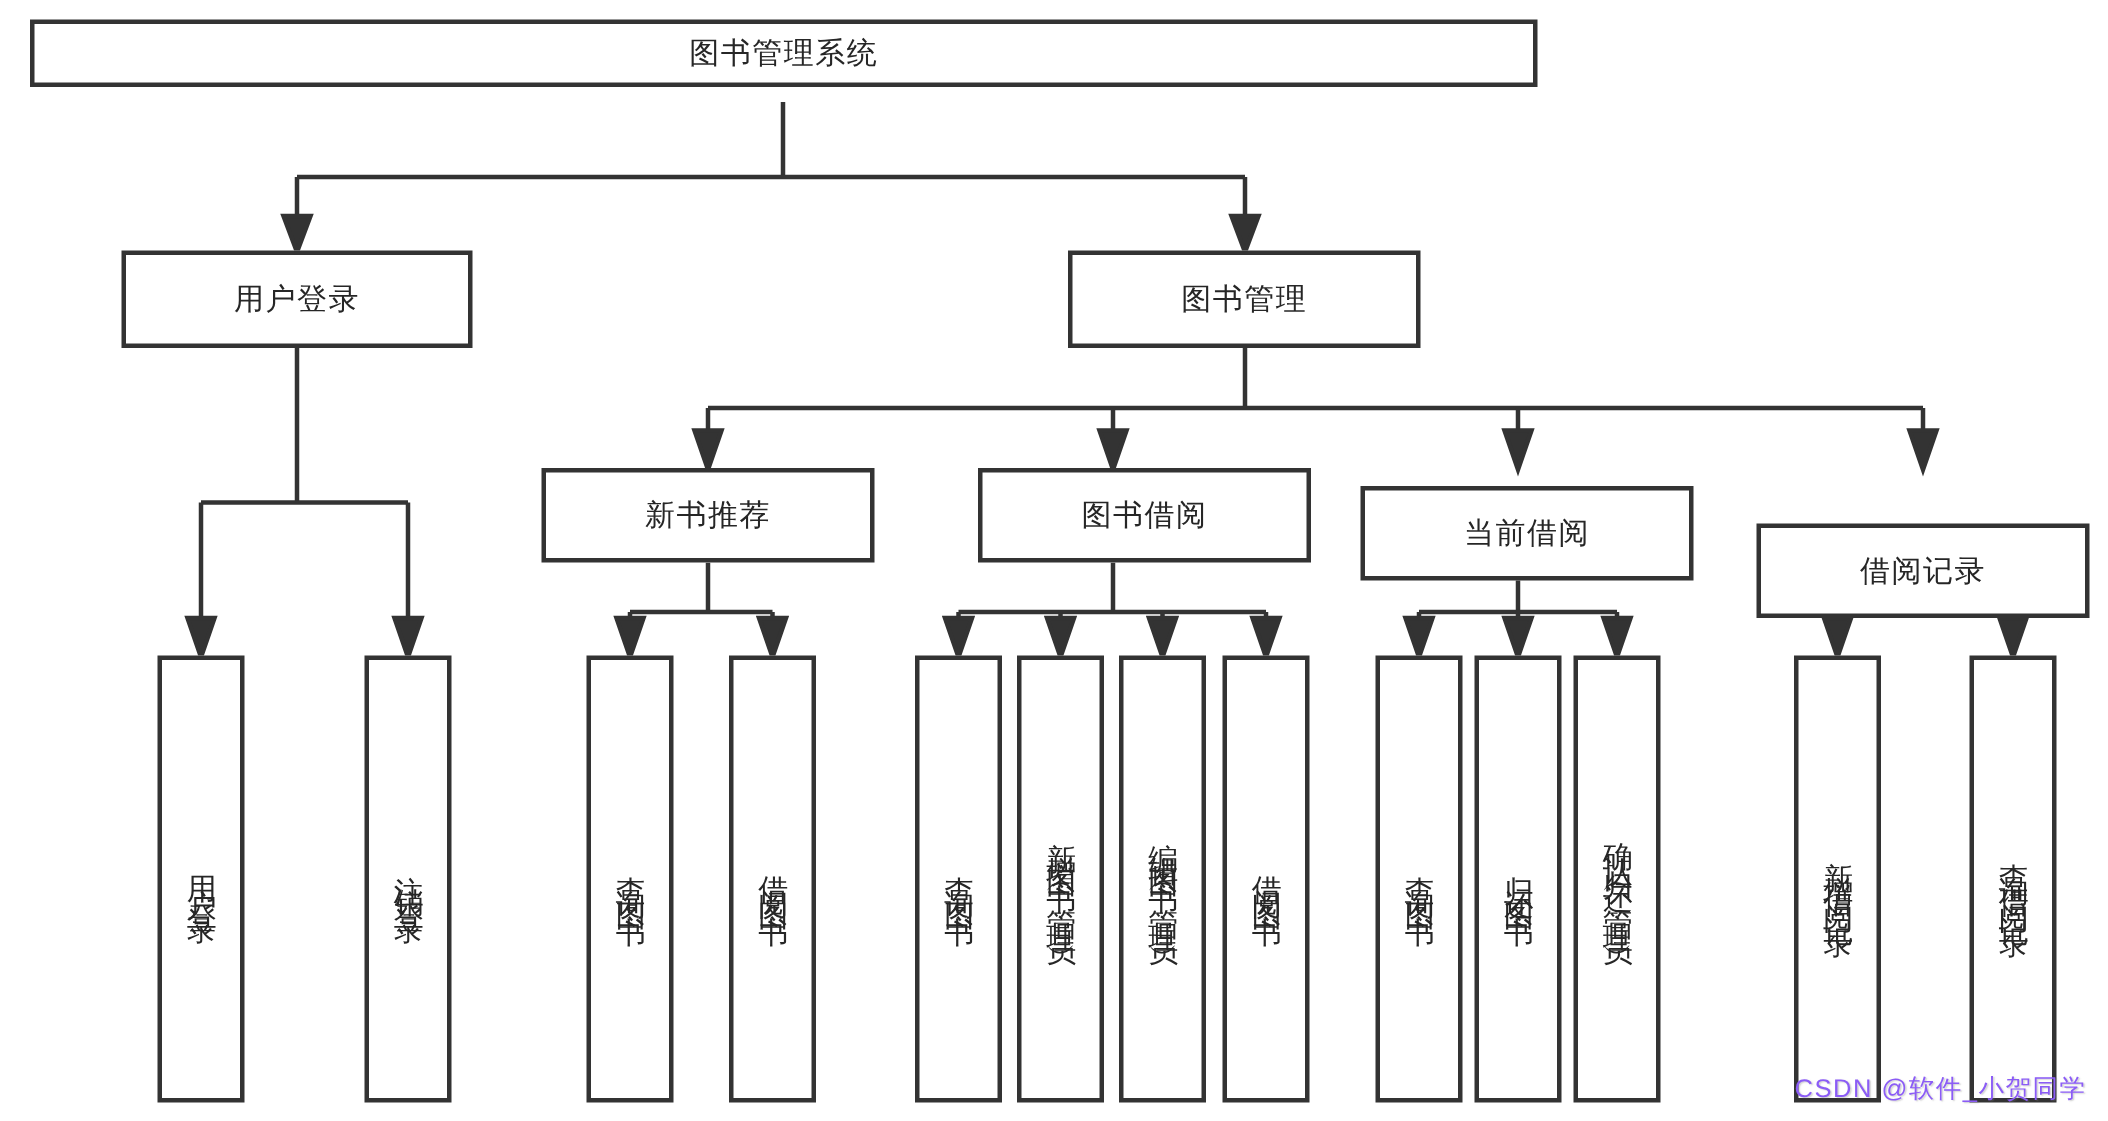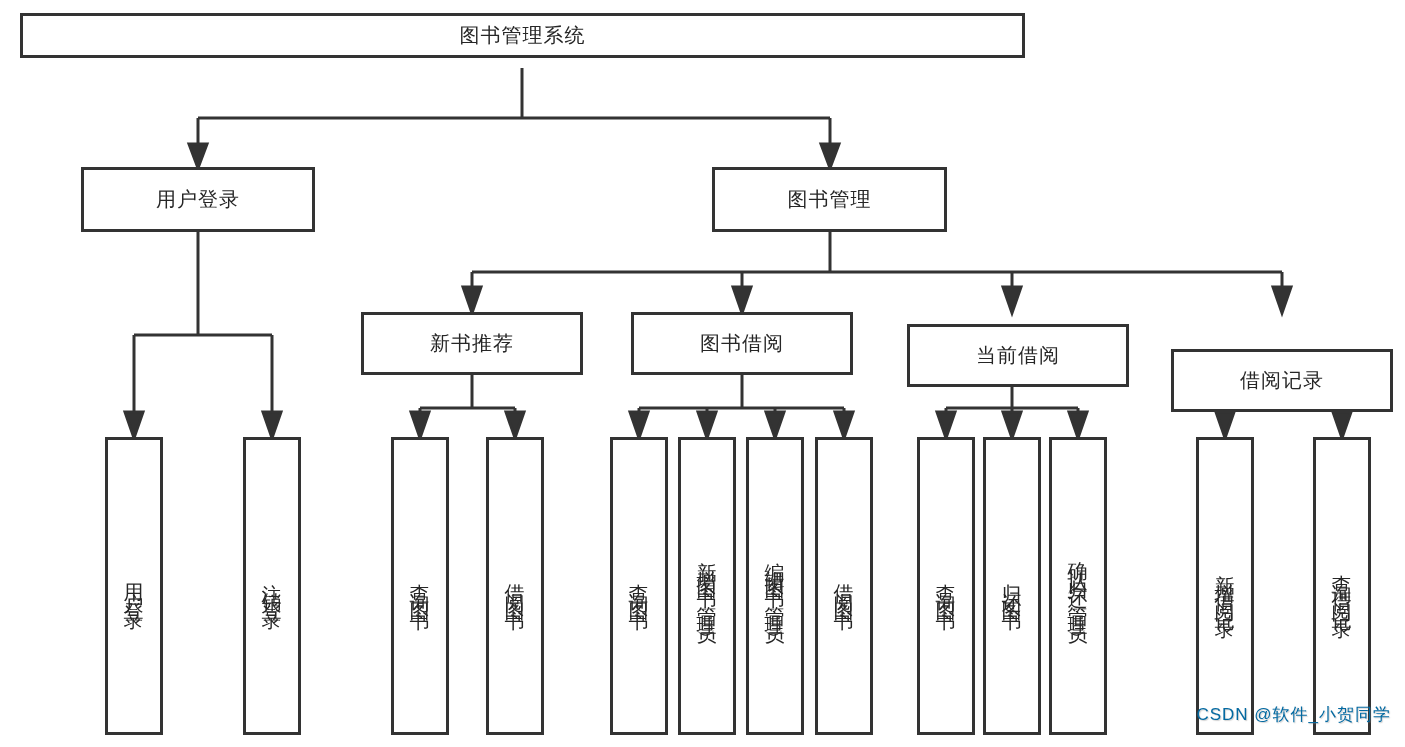--- a/index.html
+++ b/index.html
@@ -32,23 +32,23 @@
   .vtext{
     writing-mode:vertical-rl;
     text-orientation:mixed;
     letter-spacing:9px;
     line-height:1;
     font-size:20px;
   }
   #watermark{
     position:absolute;
     right:14px;
-    bottom:21px;
+    bottom:10px;
     font-size:17px;
-    color:#0369a1;
+    color:#8b5cf6;
     letter-spacing:1px;
     z-index:3;
     text-shadow:1px 1px 1px rgba(120,120,120,0.35);
   }
 </style>
 </head>
 <body>
 
 <div id="canvas">
 
@@ -123,21 +123,21 @@
   <div class="node lvl2" style="left:81px;width:234px;">
     <span>用户登录</span>
   </div>
   <div class="node lvl2" style="left:712px;width:235px;font-family:Liberation Mono, monospace;">
     <span>图书管理</span>
   </div>
 
   <div class="node lvl3" style="left:361px;">
     <span>新书推荐</span>
   </div>
-  <div class="node lvl3" style="left:631px;text-align:center;">
+  <div class="node lvl3" style="left:652px;text-align:center;">
     <span>图书借阅</span>
   </div>
   <div class="node lvl3" style="left:907px;margin-top:12px;">
     <span>当前借阅</span>
   </div>
   <div class="node lvl3" style="left:1171px;margin-top:37px;">
     <span>借阅记录</span>
   </div>
 
   <div class="node leaf" style="left:105px;">

